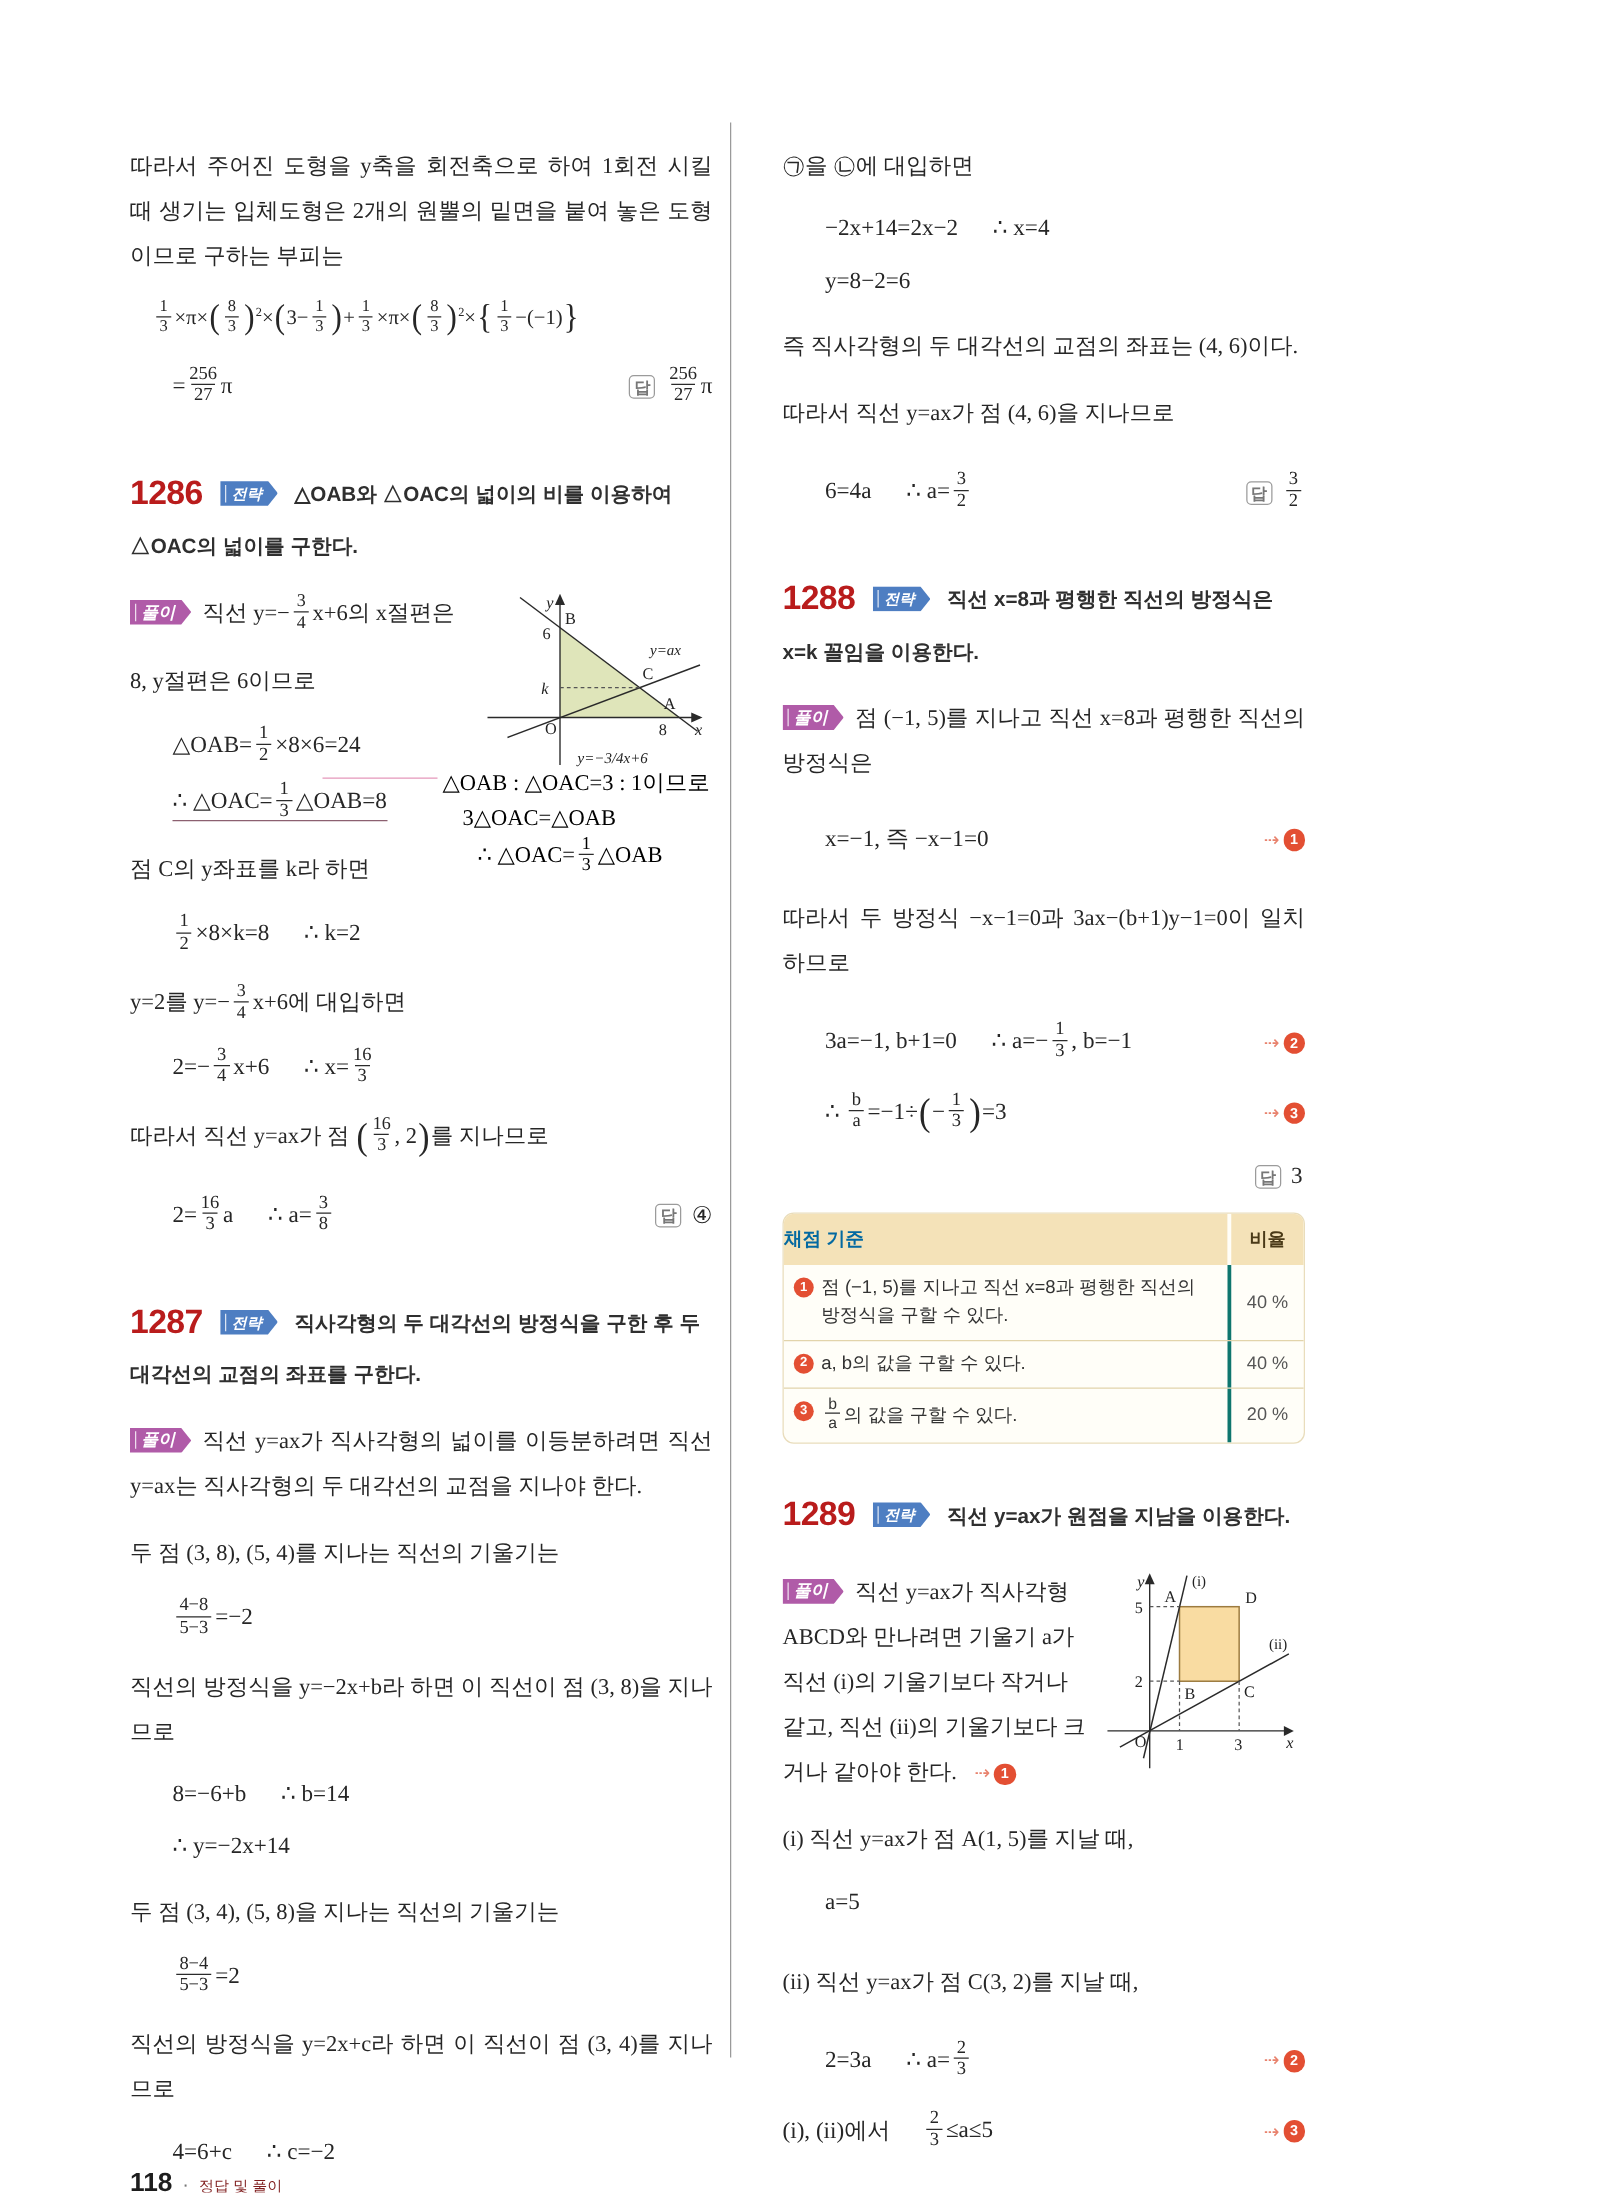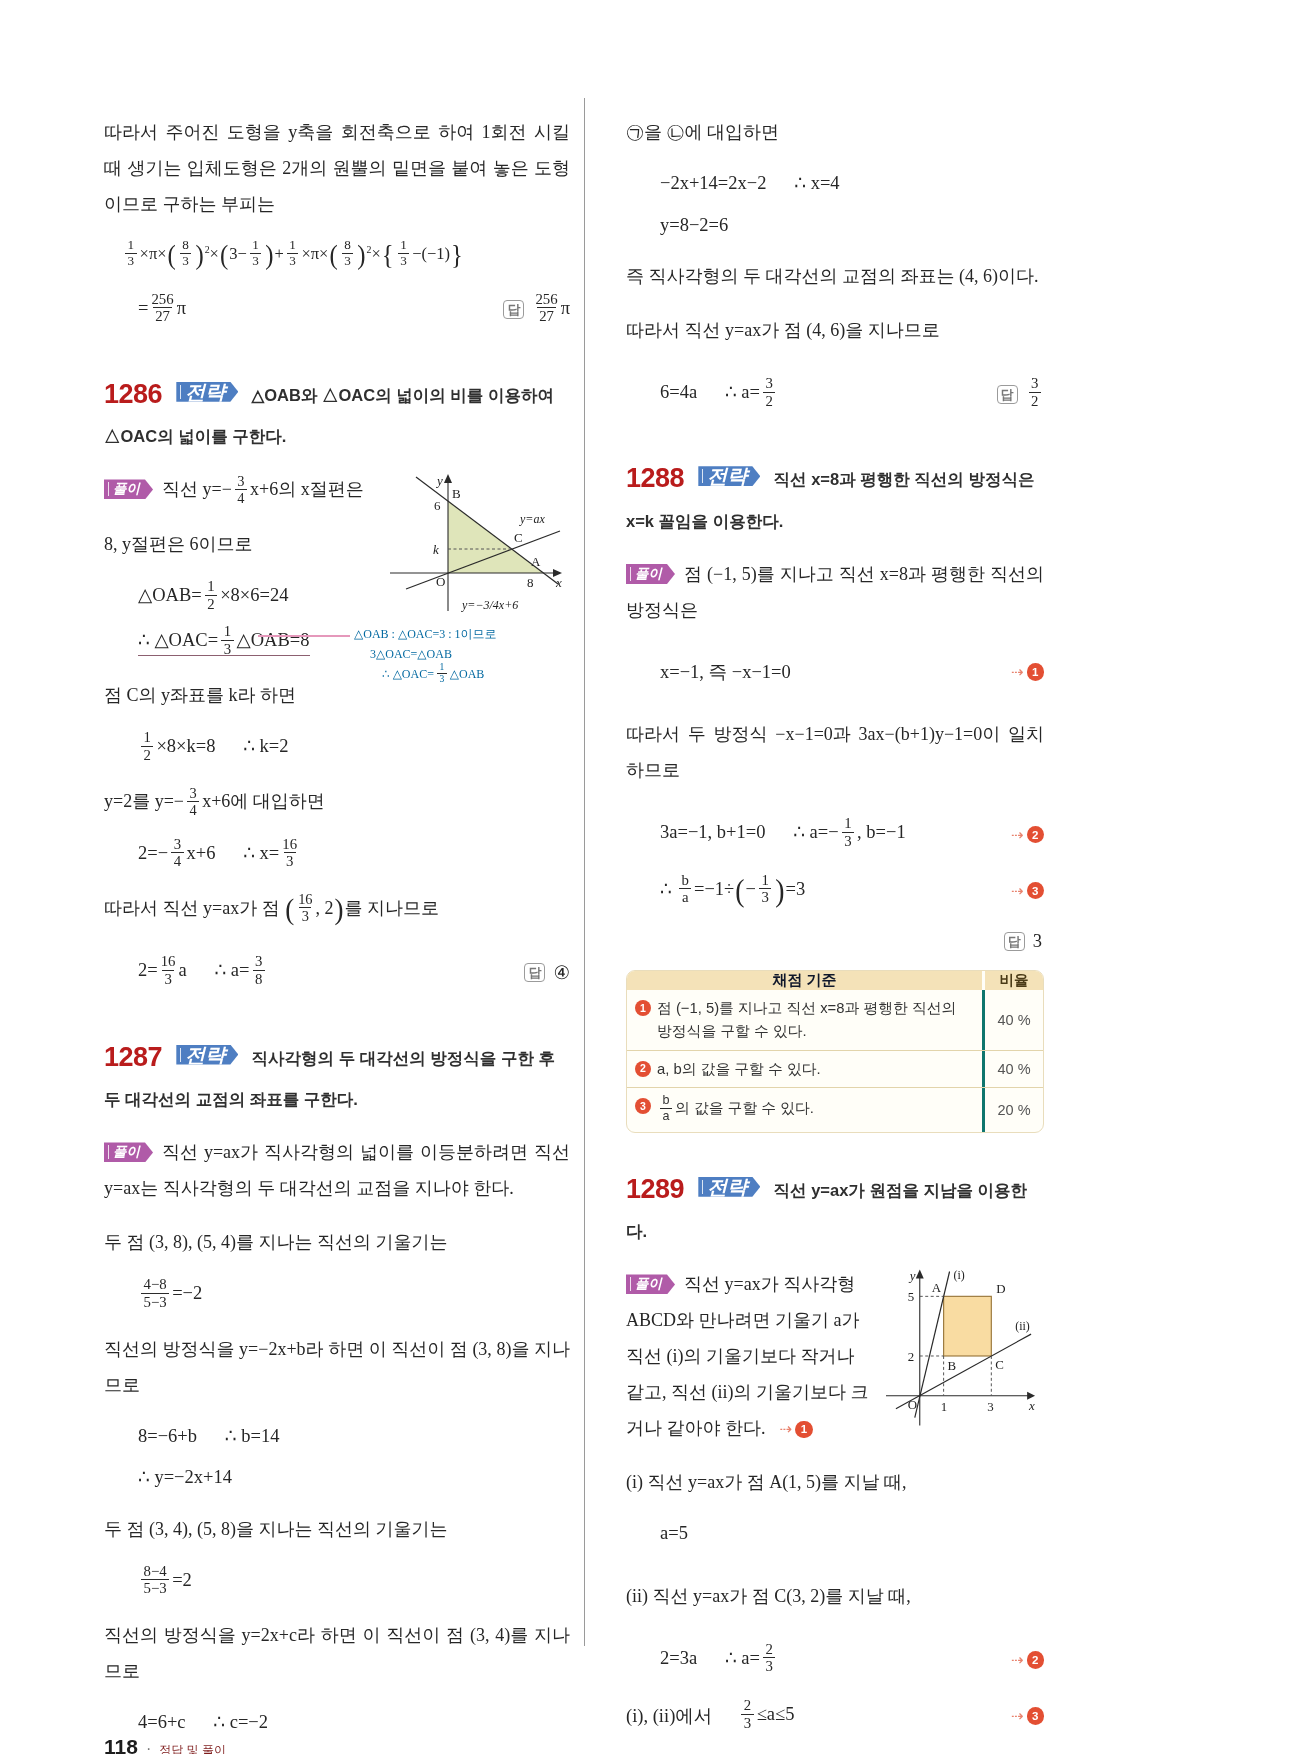--- a/index.html
+++ b/index.html
@@ -19,49 +19,49 @@
   .fr{display:inline-flex;flex-direction:column;align-items:center;vertical-align:middle;
       margin:0 3px;line-height:1.12;font-size:.8em;transform:translateY(-2px)}
   .fr .fd{border-top:1.2px solid #2b2b2b;padding:0 2.5px}
   .bg{display:inline-block;font-size:1.5em;line-height:1;vertical-align:middle;transform:scaleY(1.12);margin:0 1px;font-weight:300}
   sup{font-size:.6em}
 
   .phead{margin-top:30px;line-height:1.95;font-size:17px;clear:both}
   .pnum{font-family:"Liberation Sans",sans-serif;font-weight:bold;font-size:27px;color:#b91c1c;
         margin-right:10px;letter-spacing:-.5px;vertical-align:-2px}
   .badge{position:relative;display:inline-block;font-family:"Liberation Sans",sans-serif;font-style:italic;
-         font-weight:bold;color:#fff;font-size:20px;line-height:20px;padding:0 13px 0 9px;margin-right:9px;
+         font-weight:bold;color:#fff;font-size:12px;line-height:20px;padding:0 13px 0 9px;margin-right:9px;
          vertical-align:2px;clip-path:polygon(0 0,calc(100% - 8px) 0,100% 50%,calc(100% - 8px) 100%,0 100%)}
   .badge::before{content:"";position:absolute;left:3.5px;top:3px;bottom:3px;width:1.3px;background:rgba(255,255,255,.8)}
   .badge-strategy{background:#4e7ec2}
   .badge-sol{background:#b05ba8;font-size:13.5px}
   .stext{font-family:"Liberation Sans",sans-serif;font-weight:bold;font-size:16.5px;color:#2f2f2f}
 
   .pbody{position:relative}
   .underlined{border-bottom:1.5px solid #8c6070;padding-bottom:5px}
-  .note{position:absolute;right:-10px;top:154px;width:226px;color:#0369a1;font-size:12px;line-height:1.6}
+  .note{position:absolute;right:-10px;top:140px;width:226px;color:#000000;font-size:18px;line-height:1.6}
   .note::before{content:"";position:absolute;left:-96px;top:10px;width:92px;height:1.2px;background:#e598bb}
   .note .n2{padding-left:16px}
   .note .n3{padding-left:28px}
 
   .ans-chip{display:inline-flex;align-items:center;gap:8px;font-size:18.5px;flex:none}
   .ans-icon{font-family:"Liberation Sans",sans-serif;font-size:13px;font-weight:bold;color:#777;
             border:1.6px solid #9b9b9b;border-radius:4px;padding:0 3px;line-height:17px;display:inline-block}
   .ans-line{display:flex;justify-content:flex-end;margin:12px 2px 6px 0}
 
   .step{display:inline-flex;align-items:center;gap:3px;flex:none;margin-left:14px}
   .step::before{content:"⇢";font-size:15px;color:#e8826d}
   .cnum{display:inline-flex;align-items:center;justify-content:center;width:17.5px;height:17.5px;border-radius:50%;
         background:#e34f33;color:#fff;font-family:"Liberation Sans",sans-serif;font-size:11.5px;font-weight:bold;flex:none}
   .step-inline{white-space:nowrap}
 
   .score-table{margin:18px 0 8px;border:1px solid #e9ddbc;border-radius:9px;background:#fffef8;
                font-family:"Liberation Sans",sans-serif;overflow:hidden}
   .st-head{display:flex}
-  .st-hcrit{flex:1;background:#f4e2b8;color:#0f172a;font-weight:bold;font-size:15px;text-align:center;padding:0 0}
+  .st-hcrit{flex:1;background:#f4e2b8;color:#0369a1;font-weight:bold;font-size:15px;padding:11px 0}
   .st-hpct{width:58px;background:#f4e2b8;color:#4a3a17;font-weight:bold;font-size:14.5px;
            display:flex;align-items:center;justify-content:center;border-left:3px solid #fffef8}
   .st-row{display:flex;border-bottom:1px solid #e2d4ab}
   .st-row:last-child{border-bottom:none}
   .st-crit{flex:1;display:flex;align-items:flex-start;gap:6px;padding:7px 8px;font-size:14.8px;line-height:1.55;color:#333}
   .st-crit .cnum{margin-top:3px;width:16px;height:16px;font-size:10.5px}
   .st-pct{width:58px;border-left:3px solid #0f766e;display:flex;align-items:center;justify-content:center;
           font-size:14.5px;color:#555}
   .st-text .fr{font-size:.85em}
 

